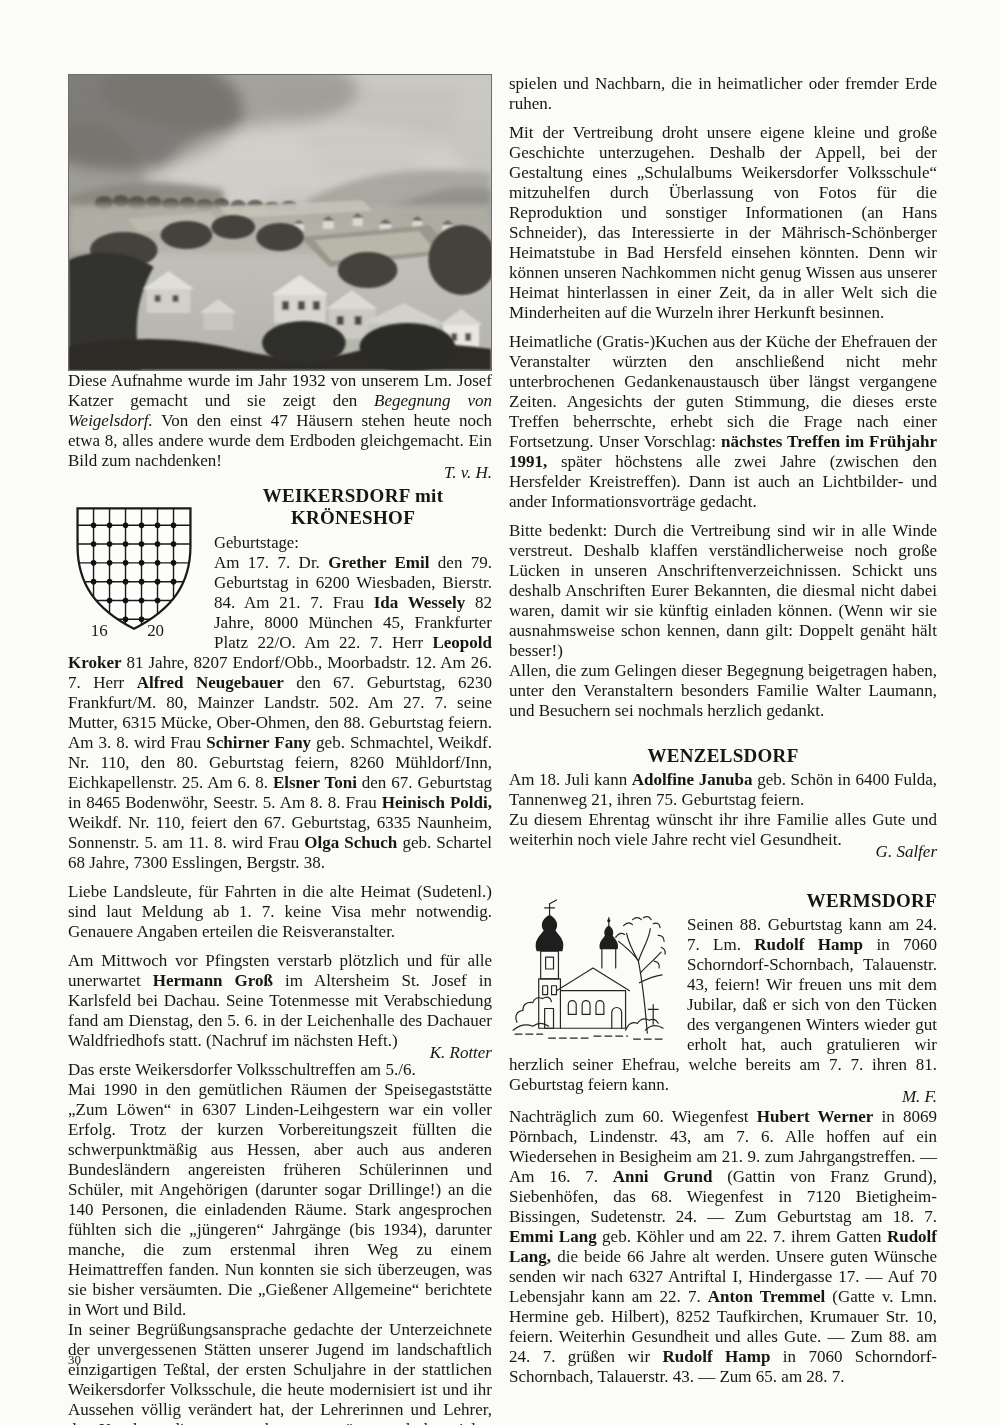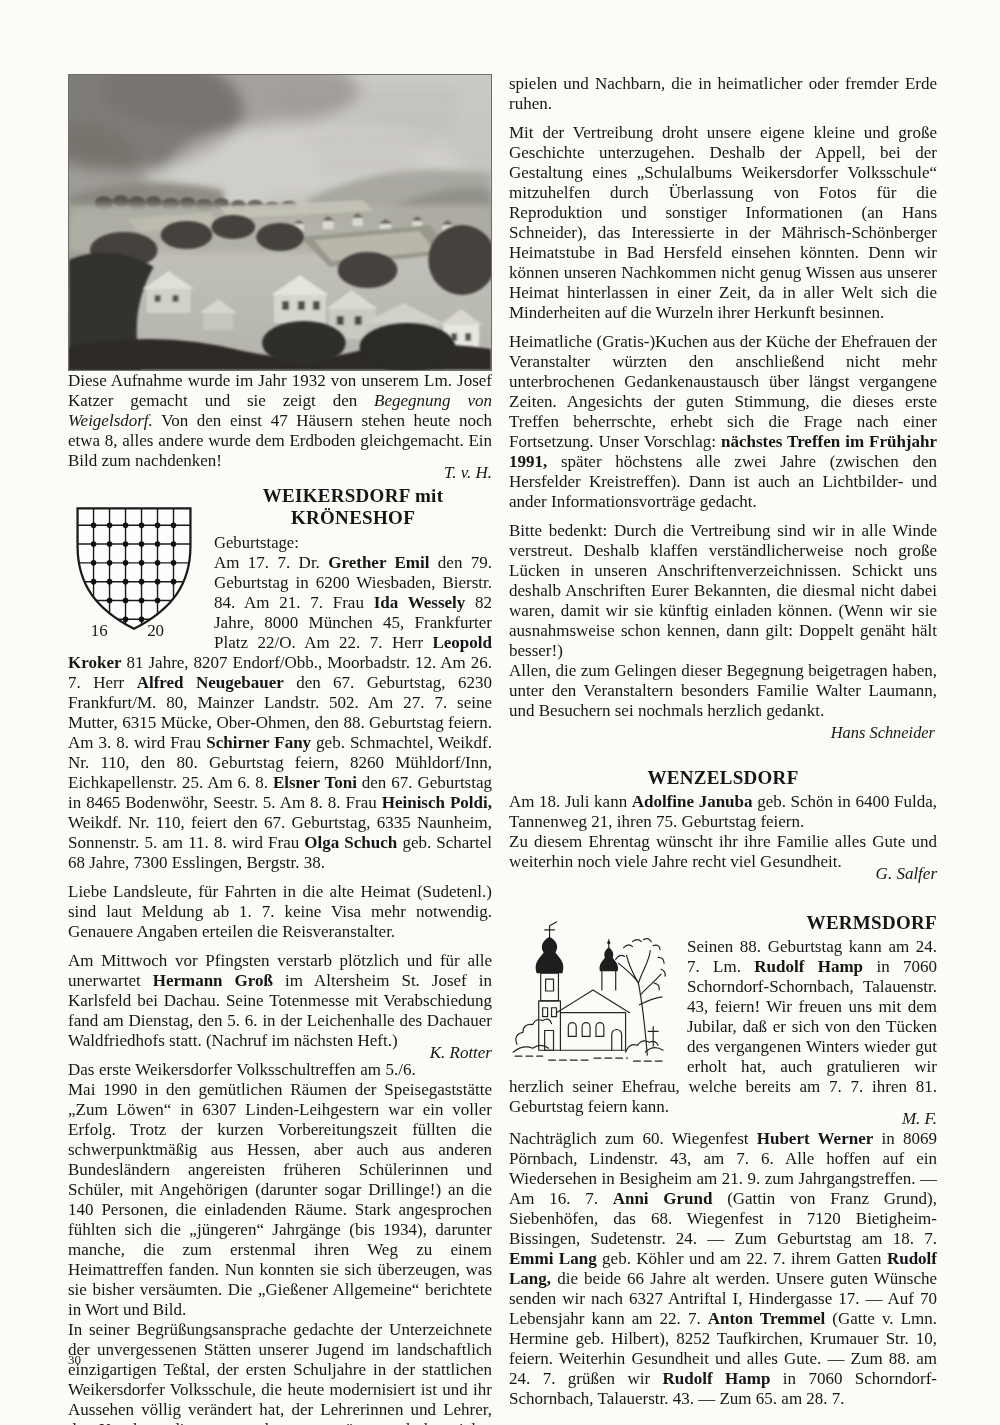--- a/index.html
+++ b/index.html
@@ -225,21 +225,20 @@
         <p class="body"><span>In seiner Begrüßungsansprache gedachte der Unterzeichnete der unvergessenen Stätten unserer Jugend im landschaftlich einzigartigen Teßtal, der ersten Schuljahre in der stattlichen Weikersdorfer Volksschule, die heute modernisiert ist und ihr Aussehen völlig verändert hat, der Lehrerinnen und Lehrer, der Kranken, die gerne gekommen wären und der vielen Jugendge-</span></p>
       </div>
     </div>
 
     <div class="col right">
       <p class="body"><span>spielen und Nachbarn, die in heimatlicher oder fremder Erde ruhen.</span></p>
       <p class="body"><span>Mit der Vertreibung droht unsere eigene kleine und große Geschichte unterzugehen. Deshalb der Appell, bei der Gestaltung eines „Schulalbums Weikersdorfer Volksschule“ mitzuhelfen durch Überlassung von Fotos für die Reproduktion und sonstiger Informationen (an Hans Schneider), das Interessierte in der Mährisch-Schönberger Heimatstube in Bad Hersfeld einsehen könnten. Denn wir können unseren Nachkommen nicht genug Wissen aus unserer Heimat hinterlassen in einer Zeit, da in aller Welt sich die Minderheiten auf die Wurzeln ihrer Herkunft besinnen.</span></p>
       <p class="body"><span>Heimatliche (Gratis-)Kuchen aus der Küche der Ehefrauen der Veranstalter würzten den anschließend nicht mehr unterbrochenen Gedankenaustausch über längst vergangene Zeiten. Angesichts der guten Stimmung, die dieses erste Treffen beherrschte, erhebt sich die Frage nach einer Fortsetzung. Unser Vorschlag: </span><b>nächstes Treffen im Frühjahr 1991,</b><span> später höchstens alle zwei Jahre (zwischen den Hersfelder Kreistreffen). Dann ist auch an Lichtbilder- und ander Informationsvorträge gedacht.</span></p>
       <p class="body tight"><span>Bitte bedenkt: Durch die Vertreibung sind wir in alle Winde verstreut. Deshalb klaffen verständlicherweise noch große Lücken in unseren Anschriftenverzeichnissen. Schickt uns deshalb Anschriften Eurer Bekannten, die diesmal nicht dabei waren, damit wir sie künftig einladen können. (Wenn wir sie ausnahmsweise schon kennen, dann gilt: Doppelt genäht hält besser!)</span></p>
       <p class="body tight"><span>Allen, die zum Gelingen dieser Begegnung beigetragen haben, unter den Veranstaltern besonders Familie Walter Laumann, und Besuchern sei nochmals herzlich gedankt.</span></p>
-      <div class="sig-line">Hans Schneider</div>
 
       <h3 class="section mt-lg">WENZELSDORF</h3>
       <p class="body tight"><span>Am 18. Juli kann </span><b>Adolfine Januba</b><span> geb. Schön in 6400 Fulda, Tannenweg 21, ihren 75. Geburtstag feiern.</span></p>
       <p class="body"><span>Zu diesem Ehrentag wünscht ihr ihre Familie alles Gute und weiterhin noch viele Jahre recht viel Gesundheit.</span><span class="sig">G. Salfer</span></p>
 
       <div>
         <div class="church-wrap">
           <svg viewBox="0 0 170 155" width="168" height="153">
             <g stroke="#242424" fill="none" stroke-width="1.2" stroke-linecap="round" stroke-linejoin="round">
               <path d="M6,144 h28 M40,148 h40 M86,146 h34 M126,149 h32" stroke-dasharray="7 4"></path>

